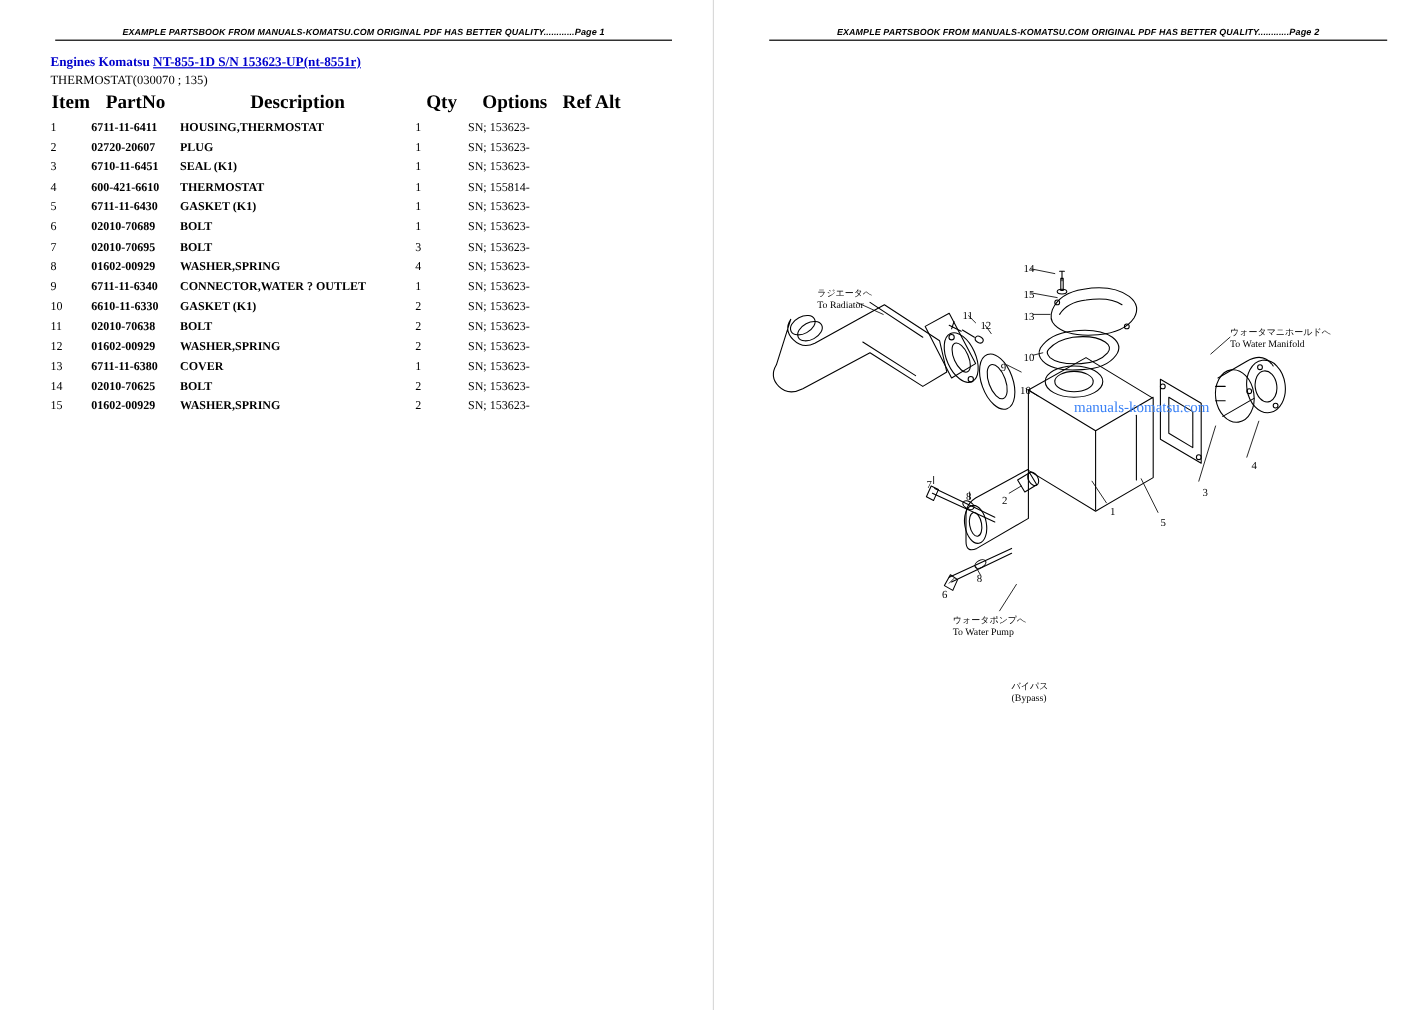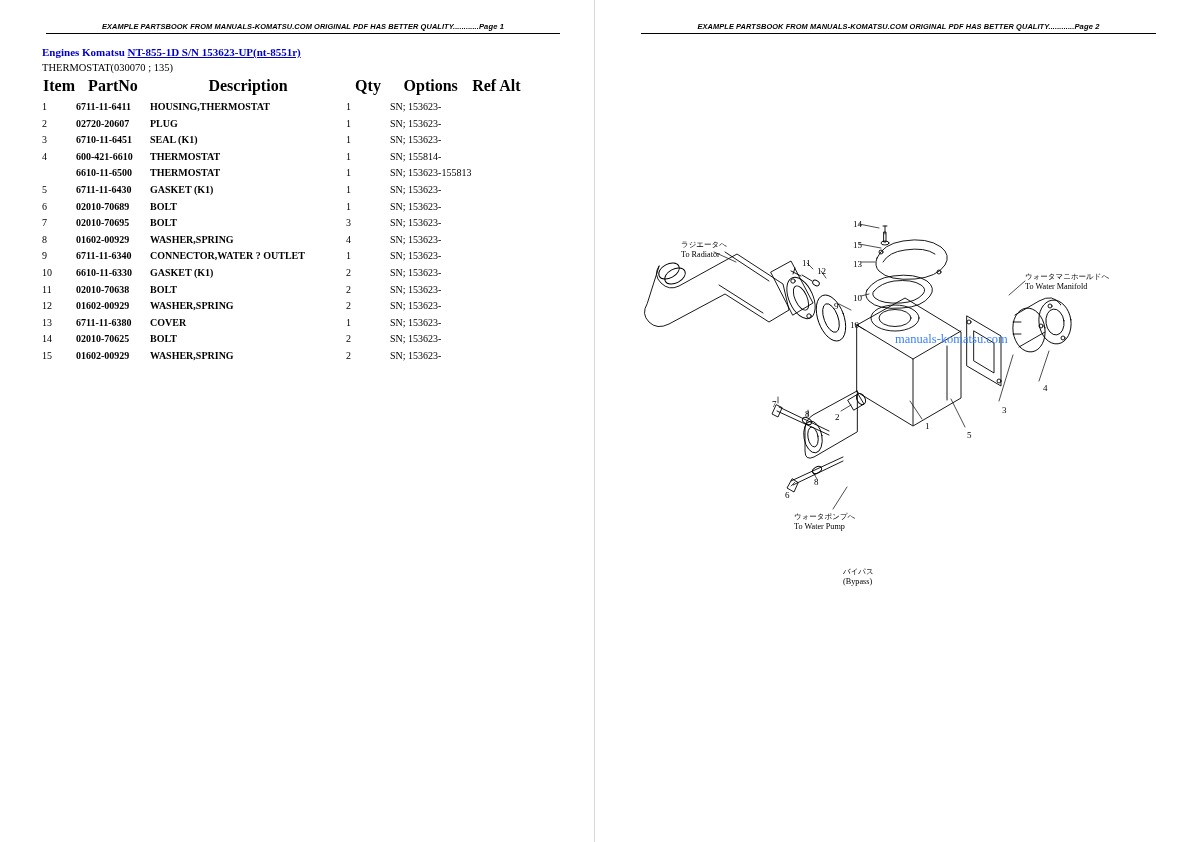--- a/index.html
+++ b/index.html
@@ -159,28 +159,20 @@
           <td class="c-qty">1</td>
           <td class="c-opt">SN; 153623-</td>
           <td class="c-ref"></td>
         </tr>
         <tr>
           <td class="c-item">4</td>
           <td class="c-part">600-421-6610</td>
           <td class="c-desc">THERMOSTAT</td>
           <td class="c-qty">1</td>
           <td class="c-opt">SN; 155814-</td>
-          <td class="c-ref"></td>
-        </tr>
-        <tr>
-          <td class="c-item"></td>
-          <td class="c-part">6610-11-6500</td>
-          <td class="c-desc">THERMOSTAT</td>
-          <td class="c-qty">1</td>
-          <td class="c-opt">SN; 153623-155813</td>
           <td class="c-ref"></td>
         </tr>
         <tr>
           <td class="c-item">5</td>
           <td class="c-part">6711-11-6430</td>
           <td class="c-desc">GASKET (K1)</td>
           <td class="c-qty">1</td>
           <td class="c-opt">SN; 153623-</td>
           <td class="c-ref"></td>
         </tr>

